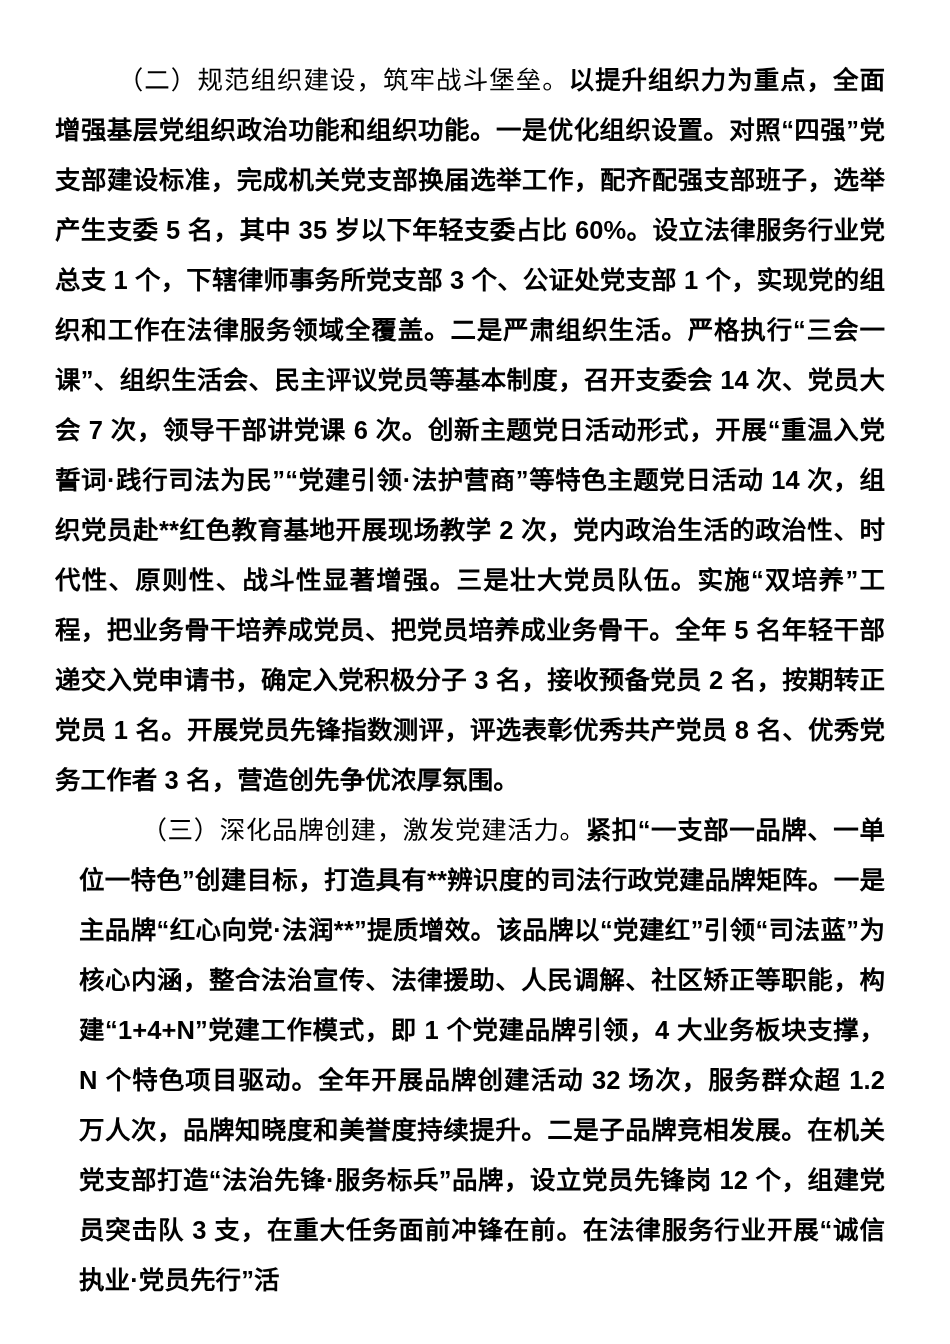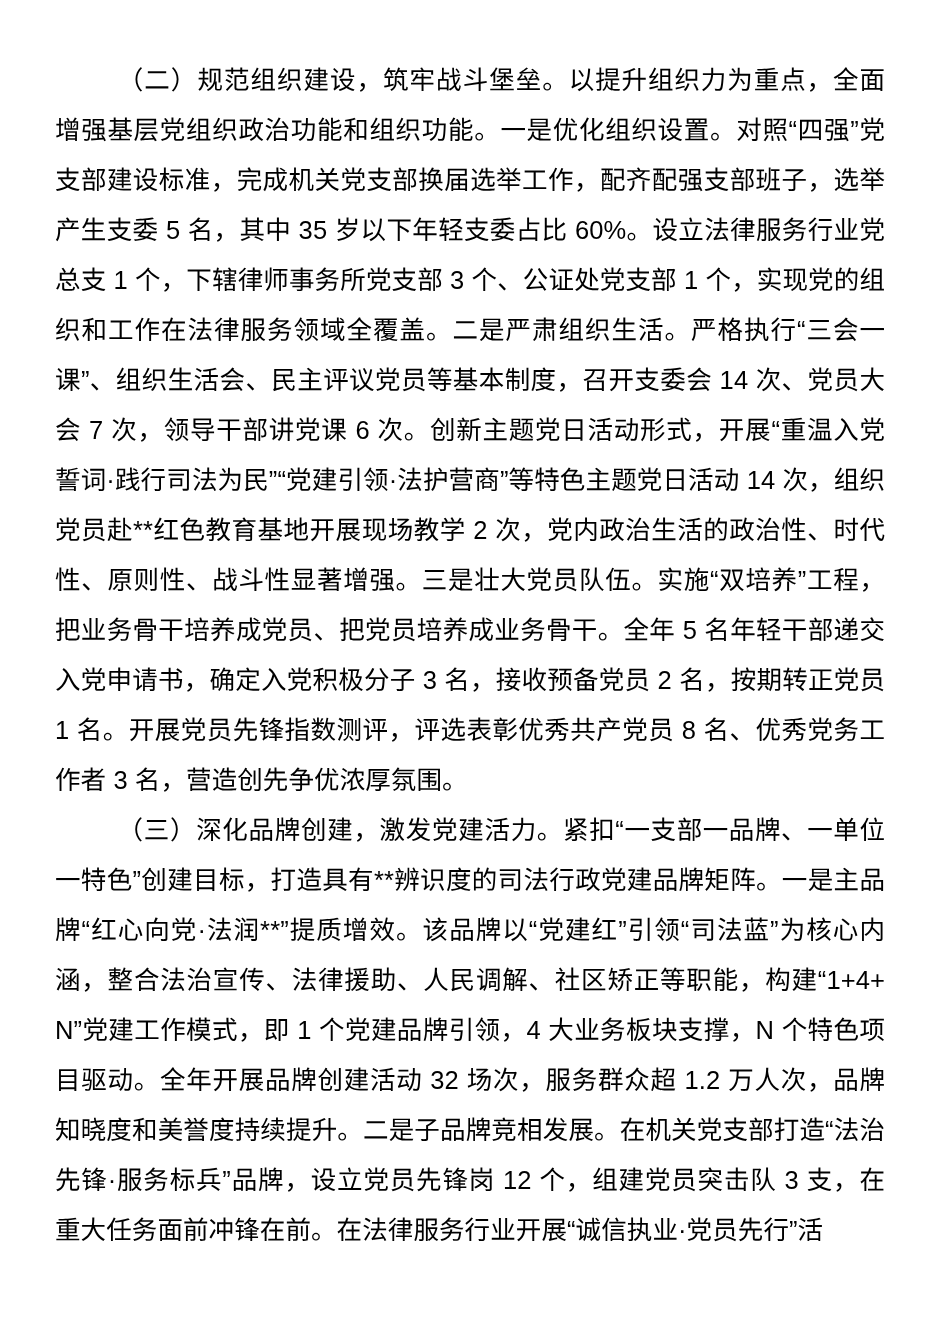--- a/index.html
+++ b/index.html
@@ -38,36 +38,37 @@
     text-align: justify;
     text-justify: inter-character;
     text-align-last: left;
     letter-spacing: 0.1px;
     word-break: break-all;
     color: #000000;
   }
 
   .para + .para {
     margin-top: 0;
+    margin-left: 24px;
   }
 
   
   .para .indent {
     display: inline-block;
     width: 62px;
   }
 
   
   .runin-heading {
     font-weight: 400;
     letter-spacing: 0.2px;
   }
 
   .para-text {
-    font-weight: 400;
+    font-weight: 700;
   }
 </style>
 </head>
 <body>
 
 <div class="page">
   <div class="doc-body">
 
     <p class="para">
       <span class="indent"></span><span class="runin-heading">（二）规范组织建设，筑牢战斗堡垒。</span><span class="para-text">以提升组织力为重点，全面增强基层党组织政治功能和组织功能。一是优化组织设置。对照“四强”党支部建设标准，完成机关党支部换届选举工作，配齐配强支部班子，选举产生支委 5 名，其中 35 岁以下年轻支委占比 60%。设立法律服务行业党总支 1 个，下辖律师事务所党支部 3 个、公证处党支部 1 个，实现党的组织和工作在法律服务领域全覆盖。二是严肃组织生活。严格执行“三会一课”、组织生活会、民主评议党员等基本制度，召开支委会 14 次、党员大会 7 次，领导干部讲党课 6 次。创新主题党日活动形式，开展“重温入党誓词·践行司法为民”“党建引领·法护营商”等特色主题党日活动 14 次，组织党员赴**红色教育基地开展现场教学 2 次，党内政治生活的政治性、时代性、原则性、战斗性显著增强。三是壮大党员队伍。实施“双培养”工程，把业务骨干培养成党员、把党员培养成业务骨干。全年 5 名年轻干部递交入党申请书，确定入党积极分子 3 名，接收预备党员 2 名，按期转正党员 1 名。开展党员先锋指数测评，评选表彰优秀共产党员 8 名、优秀党务工作者 3 名，营造创先争优浓厚氛围。</span>

